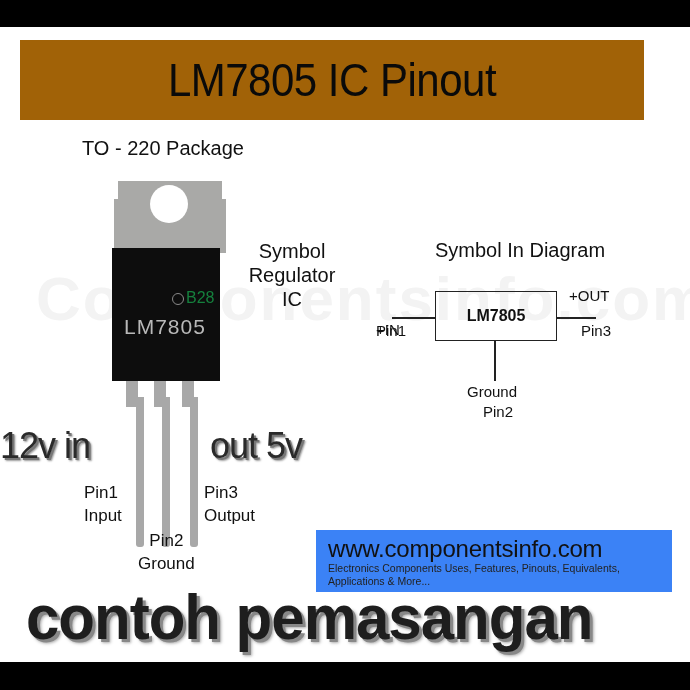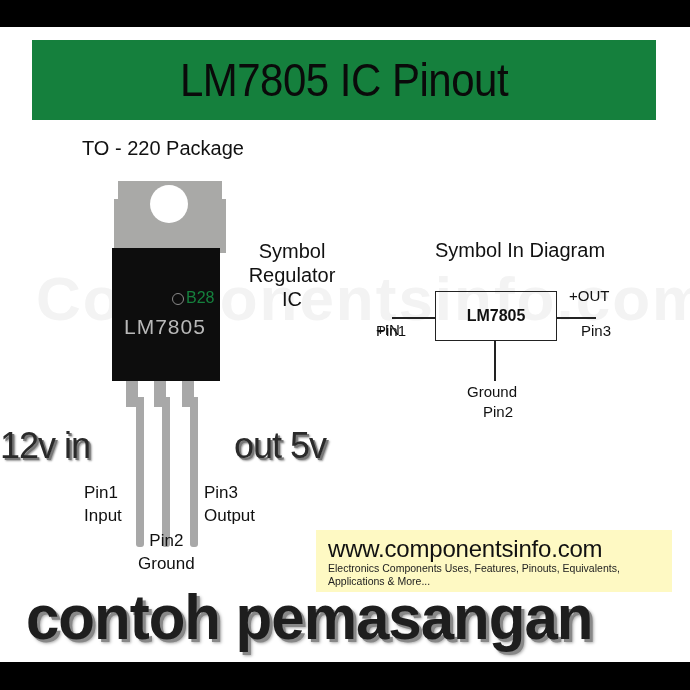--- a/index.html
+++ b/index.html
@@ -1,19 +1,19 @@
 <!DOCTYPE html>
 <html><head>
   <meta charset="utf-8">
   <style>
     * { margin: 0; padding: 0; box-sizing: border-box; }
     html, body { width: 690px; height: 690px; overflow: hidden; background: #000; }
     body { position: relative; font-family: "Liberation Sans", sans-serif; }
     .page { position: absolute; left: 0; top: 27px; width: 690px; height: 635px; background: #fff; overflow: hidden; }
-    .title-banner { position: absolute; left: 20px; top: 13px; width: 624px; height: 80px; background: #15803d; display: flex; align-items: center; justify-content: center; margin-left: 12px; }
+    .title-banner { position: absolute; left: 20px; top: 13px; width: 624px; height: 80px; background: #a16207; display: flex; align-items: center; justify-content: center; }
     .title-banner span { font-size: 42px; color: #0a0a0a; letter-spacing: -0.5px; transform: scaleY(1.12); display: inline-block; }
     .watermark { position: absolute; left: 36px; top: 236px; font-size: 62px; font-weight: bold; color: #f3f3f3; letter-spacing: 2px; white-space: nowrap; }
     .pkg-label { position: absolute; left: 82px; top: 110px; font-size: 20px; color: #111; }
     .tab { position: absolute; left: 118px; top: 154px; width: 104px; height: 72px; background: #a9a9a7; }
     .tab-notch-l { position: absolute; left: 114px; top: 172px; width: 6px; height: 54px; background: #a9a9a7; }
     .tab-notch-r { position: absolute; left: 220px; top: 172px; width: 6px; height: 54px; background: #a9a9a7; }
     .hole { position: absolute; left: 150px; top: 158px; width: 38px; height: 38px; border-radius: 50%; background: #fff; }
     .body-ic { position: absolute; left: 112px; top: 221px; width: 108px; height: 133px; background: #0d0d0d; }
     .ic-logo { position: absolute; left: 172px; top: 266px; width: 12px; height: 12px; border: 1.5px solid #888; border-radius: 50%; }
     .ic-code { position: absolute; left: 186px; top: 262px; font-size: 16px; color: #15803d; }
@@ -21,21 +21,21 @@
     .leg { position: absolute; width: 8px; background: #a8a8a8; border-radius: 0 0 3px 3px; }
     .leg-wide { position: absolute; width: 12px; height: 30px; background: #a8a8a8; }
     .vr-label { position: absolute; left: 236px; top: 212px; width: 112px; text-align: center; font-size: 20px; line-height: 24px; color: #111; }
     .sym-title { position: absolute; left: 402px; top: 212px; font-size: 20px; color: #111; margin-left: 33px; }
     .sym-box { position: absolute; left: 435px; top: 291px; width: 122px; height: 50px; border: 1.5px solid #222; display: flex; align-items: center; justify-content: center; font-size: 16px; font-weight: bold; color: #111; }
     .wire-h { position: absolute; height: 1.5px; background: #222; }
     .wire-v { position: absolute; width: 1.5px; background: #222; }
     .sym-text { position: absolute; font-size: 15px; color: #111; }
     .big-text { position: absolute; font-weight: normal; color: #2a2a2a; font-family: "Liberation Sans", sans-serif; text-shadow: 2px 2px 0 #777, 3px 3px 2px #999; letter-spacing: -1px; }
     .pin-text { position: absolute; font-size: 17px; line-height: 23px; color: #111; }
-    .site-box { position: absolute; left: 316px; top: 503px; width: 356px; height: 62px; background: #fef9c3; padding: 6px 0 0 12px; }
+    .site-box { position: absolute; left: 316px; top: 503px; width: 356px; height: 62px; background: #3b82f6; padding: 6px 0 0 12px; }
     .site-url { font-size: 24px; color: #111; line-height: 26px; letter-spacing: -0.2px; }
     .site-desc { font-size: 10.5px; color: #222; line-height: 13px; width: 340px; }
     .bottom-text { position: absolute; left: 26px; top: 556px; font-size: 60px; font-weight: bold; color: #1e1e1e; letter-spacing: -1px; text-shadow: 3px 3px 0 #888, 4px 4px 3px #aaa; transform: scaleY(1.05); }
   </style>
 </head>
 <body>
 
 <div class="page">
 
   <div class="watermark">Componentsinfo.com</div>
@@ -79,21 +79,21 @@
   </div>
   <div class="wire-v" style="left:494px;top:314px;height:40px;"></div>
   <div class="sym-text" style="left:376px;top:270px;margin-top:24px;">+IN</div>
   <div class="sym-text" style="left:376px;top:295px;">Pin1</div>
   <div class="sym-text" style="left:569px;top:260px;">+OUT</div>
   <div class="sym-text" style="left:581px;top:295px;">Pin3</div>
   <div class="sym-text" style="left:467px;top:356px;">Ground</div>
   <div class="sym-text" style="left:483px;top:376px;">Pin2</div>
 
   <div class="big-text" style="left:0px;top:398px;font-size:36px;">12v in</div>
-  <div class="big-text" style="left:234px;top:398px;font-size:36px;">out 5v</div>
+  <div class="big-text" style="left:210px;top:398px;font-size:36px;">out 5v</div>
 
   <div class="pin-text" style="left:84px;top:454px;">
     <div>Pin1</div>
     <div>Input</div>
   </div>
   <div class="pin-text" style="left:138px;top:502px;text-align:center;">
     <div>Pin2</div>
     <div>Ground</div>
   </div>
   <div class="pin-text" style="left:204px;top:454px;">

